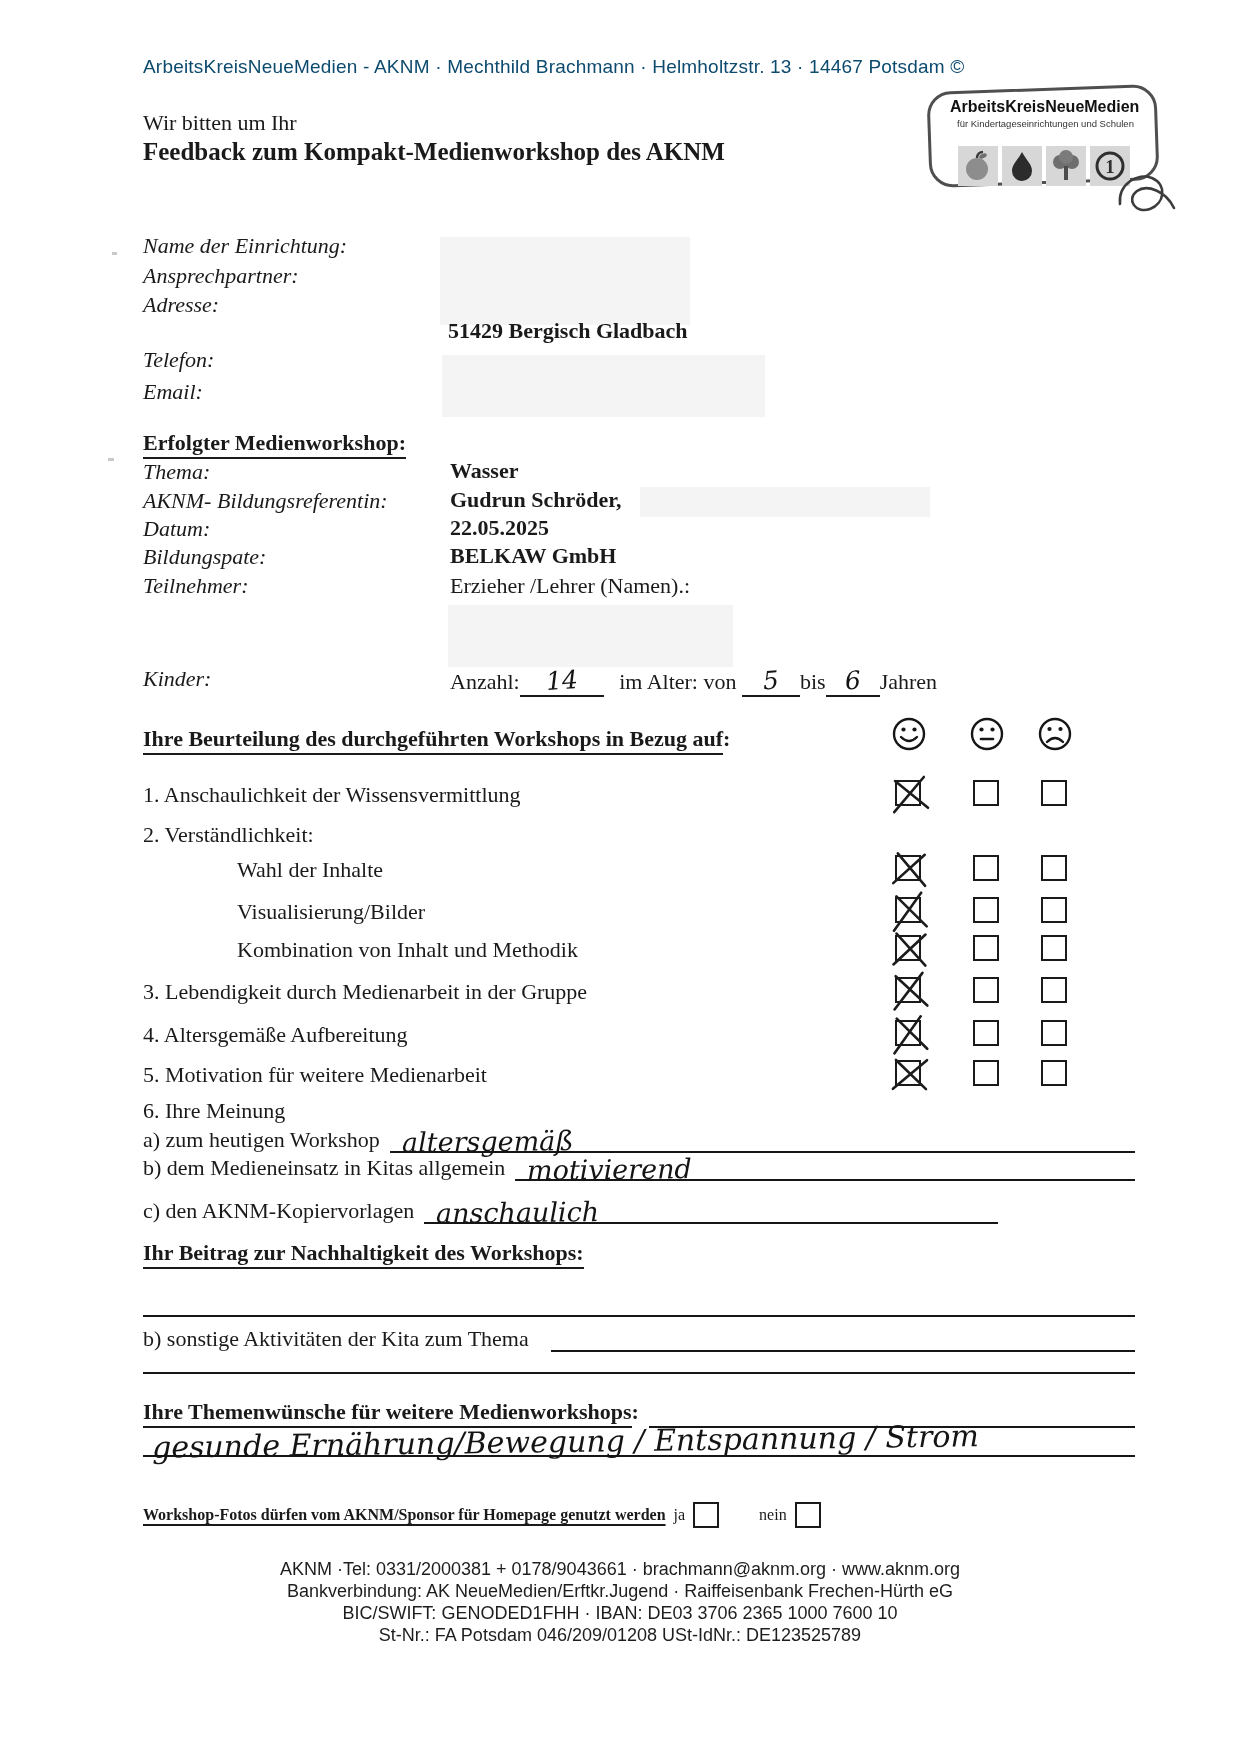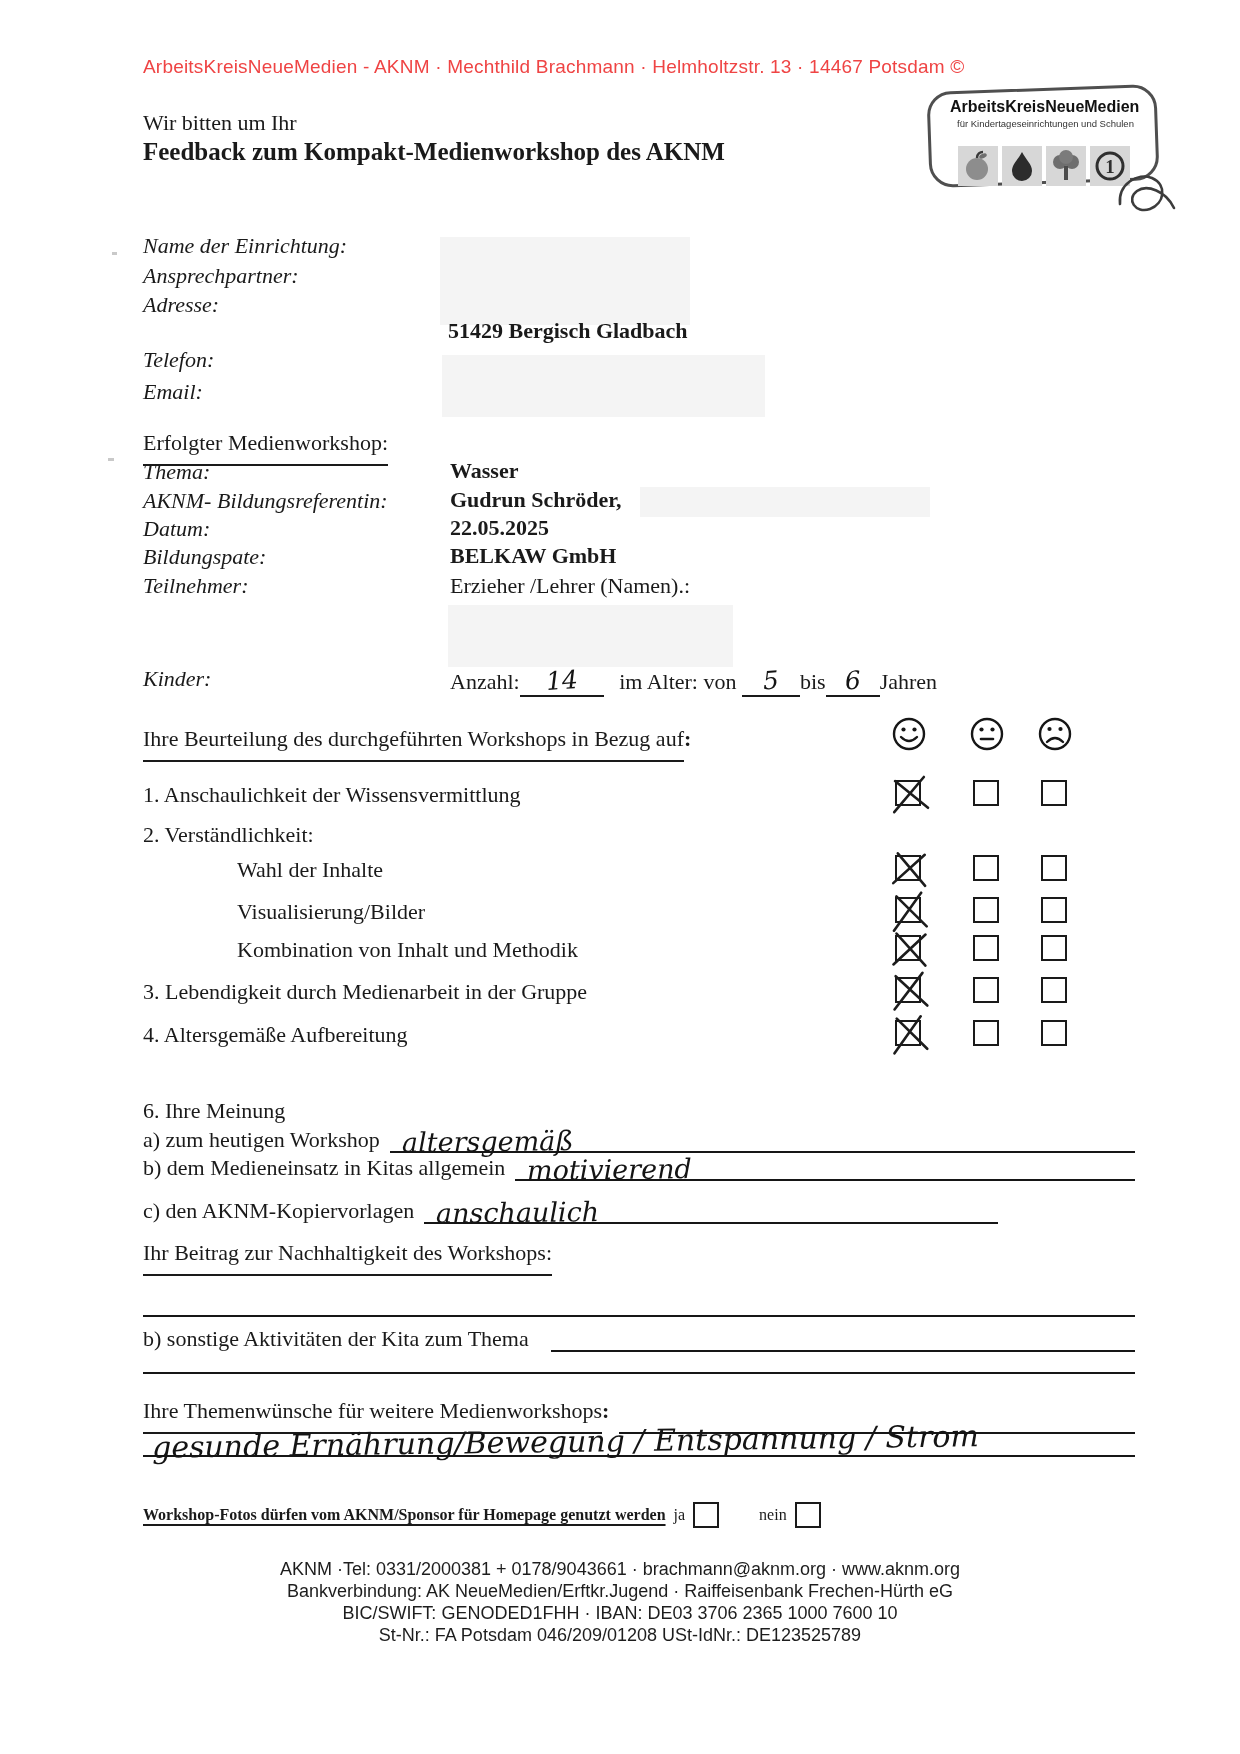--- a/index.html
+++ b/index.html
@@ -8,41 +8,41 @@
   .page {
     position:relative; width:1240px; height:1754px; margin:0 auto;
     background:#ffffff; color:#1a1a1a; overflow:hidden;
   }
   .abs { position:absolute; }
   .sans { font-family:"Liberation Sans", sans-serif; }
   .serif { font-family:"Liberation Serif", serif; }
   .b { font-weight:bold; }
   .u { text-decoration:underline; text-decoration-thickness:2px; text-underline-offset:4px; }
 
-  .sender-line { left:143px; top:56px; font-size:19px; letter-spacing:.2px; color:#ef4444; }
+  .sender-line { left:143px; top:56px; font-size:19px; letter-spacing:.2px; color:#0c4a6e; }
   .intro-line  { left:143px; top:110px; font-size:22px; }
   .doc-title   { left:143px; top:138px; font-size:25px; font-weight:bold; }
 
   
   .logo-wrap { left:928px; top:84px; width:250px; height:120px; }
   .logo-border { position:absolute; left:0; top:4px; width:230px; height:96px;
     border:3px solid #4f4f4f; border-radius:24px; transform:rotate(-2deg); background:transparent; }
   .logo-title { position:absolute; left:22px; top:14px; font-size:16px; font-weight:bold; color:#111;
     font-family:"Liberation Sans", sans-serif; white-space:nowrap; }
   .logo-sub { position:absolute; left:23px; top:34px; font-size:9.5px; color:#333;
     font-family:"Liberation Sans", sans-serif; white-space:nowrap;padding-left:6px; }
   .logo-tiles { position:absolute; left:30px; top:62px; display:flex; gap:4px; }
   .tile { width:40px; height:40px; background:#d7d7d7; display:flex; align-items:center; justify-content:center; }
   .scribble { position:absolute; left:186px; top:84px; }
 
   .field-label { font-size:22px; font-style:italic; }
   .redaction { background:#f4f4f4; }
   .value { font-size:22px; font-weight:bold; }
 
-  .section-head { font-size:22px; font-weight:normal; border-bottom:2px solid #1a1a1a; padding-bottom:8px; display:inline-block; }
+  .section-head { font-size:22px; font-weight:bold; border-bottom:2px solid #1a1a1a; padding-bottom:1px; display:inline-block; }
 
   .kinder-row { left:143px; top:666px; width:992px; font-size:22px; }
   .hw { font-family:"DejaVu Serif", serif; font-style:italic; color:#141414; }
   .hw-num { font-size:25px; transform:rotate(-4deg); display:inline-block; }
   .blank { display:inline-block; border-bottom:2px solid #1a1a1a; text-align:center; vertical-align:baseline; }
 
   .rate-head { left:143px; top:726px; }
   .smiley { position:absolute; top:-10px; }
   .rate-row { position:absolute; left:143px; width:940px; height:34px; font-size:22px; }
   .rate-label { position:absolute; left:0; top:4px; white-space:nowrap; }
@@ -233,20 +233,30 @@
     <span class="rate-label">4. Altersgemäße Aufbereitung</span>
     <span class="checkbox cb1 checked">
         <svg class="xmark" width="42" height="42" viewBox="0 0 42 42">
           <path d="M10 4 L36 38 M34 5 L3 38" stroke="#1c1c1c" stroke-width="2.6" fill="none" stroke-linecap="round" transform="rotate(-8 21 21)"></path>
         </svg>
       </span>
     <span class="checkbox cb2"></span>
     <span class="checkbox cb3"></span>
   </div>
 
+  <div class="rate-row" style="top:1058px;">
+    <span class="rate-label">5. Motivation für weitere Medienarbeit</span>
+    <span class="checkbox cb1 checked">
+        <svg class="xmark" width="42" height="42" viewBox="0 0 42 42">
+          <path d="M6 8 L38 35 M37 6 L5 37" stroke="#1c1c1c" stroke-width="2.6" fill="none" stroke-linecap="round" transform="rotate(4 21 21)"></path>
+        </svg>
+      </span>
+    <span class="checkbox cb2"></span>
+    <span class="checkbox cb3"></span>
+  </div>
 
   <div class="abs" style="left:143px; top:1098px; font-size:22px;">6. Ihre Meinung</div>
   <div class="opinion-row" style="top:1123px;">
     <span class="opinion-label">a) zum heutigen Workshop</span>
     <span class="fill-line">
         <span class="hw hw-text">altersgemäß</span>
       </span>
   </div>
   <div class="opinion-row" style="top:1151px;">
     <span class="opinion-label">b) dem Medieneinsatz in Kitas allgemein</span>

